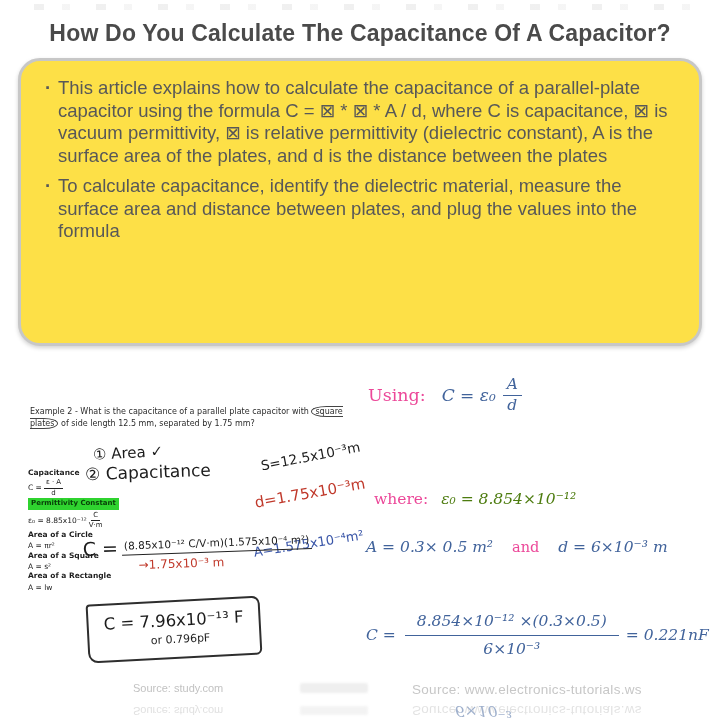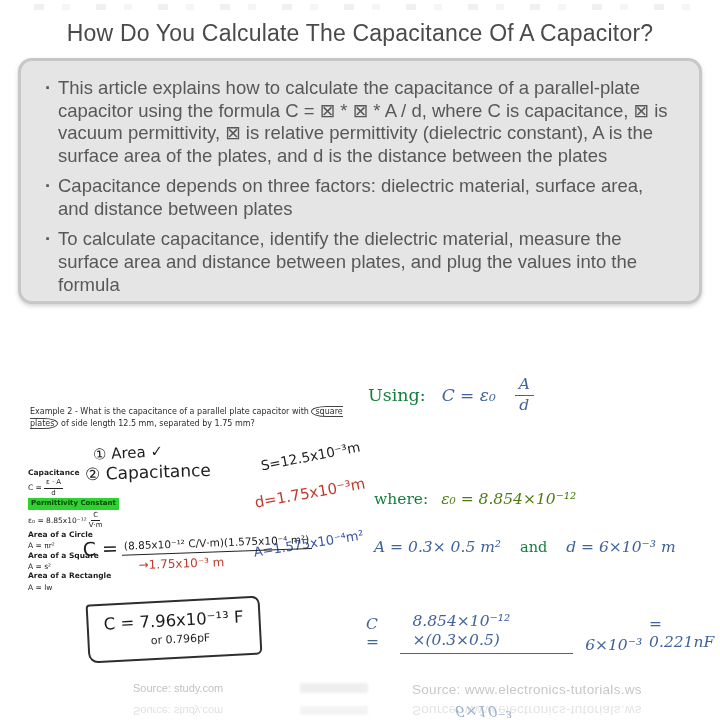--- a/index.html
+++ b/index.html
@@ -13,28 +13,28 @@
   .top-artifacts {
     position: absolute; top: 4px; left: 34px; right: 30px; height: 6px; opacity: .45;
     background: repeating-linear-gradient(90deg,
       rgba(90,90,90,.20) 0 10px, transparent 10px 28px,
       rgba(90,90,90,.13) 28px 36px, transparent 36px 62px);
   }
 
   
   .page-title {
     position: absolute; top: 20px; left: 0; right: 0; text-align: center;
-    font-size: 23px; font-weight: 400; color: #4a4a4a; letter-spacing: .2px;
+    font-size: 23px; font-weight: 700; color: #4a4a4a; letter-spacing: .2px;
   }
 
   
   .info-box {
-    position: absolute; left: 18px; top: 58px; width: 684px; height: 246px;
-    box-sizing: border-box; background: #e5e5e5;
-    border: 3px solid #c7c7c7; border-radius: 14px;
+    position: absolute; left: 18px; top: 58px; width: 684px; height: 288px;
+    box-sizing: border-box; background: #fde047;
+    border: 3px solid #c7c7c7; border-radius: 22px;
     box-shadow: 0 2px 4px rgba(0,0,0,.18);
     padding: 16px 20px 12px 24px;
   }
   .info-box ul { list-style: none; margin: 0; padding: 0; }
   .info-box li {
     position: relative; padding-left: 13px; margin-bottom: 8px;
     font-size: 18.5px; line-height: 1.22; color: #585858;
   }
   .info-box li::before { content: "·"; position: absolute; left: 0; top: 0; font-weight: 700; }
 
@@ -78,41 +78,41 @@
   .answer-alt { font-size: 11px; color: #1c1c1c; margin-top: 3px; margin-left: 12px; }
 
   .wb-source { position: absolute; left: 108px; top: 284px; font-size: 11px;
     color: #c2c2c2; font-family: "Liberation Sans", sans-serif; }
   .faint-watermark { position: absolute; left: 275px; top: 285px; width: 68px;
     height: 10px; background: rgba(165,165,165,.18); border-radius: 2px; filter: blur(1px); }
 
   
   .rpanel { position: absolute; left: 360px; top: 360px; width: 360px; height: 340px;
     font-family: "DejaVu Serif", serif; }
-  .rlabel { color: #15803d; font-style: normal; }
-  .blue { font-style: italic; gap: 12px; }
+  .rlabel { color: #ec4899; font-style: normal; }
+  .blue { font-style: italic; }
 
   .using-row { position: absolute; left: 8px; top: 16px; display: flex; align-items: center; }
   .using-row .rlabel { font-size: 17.5px; margin-right: 16px; }
   .using-row .blue { font-size: 17px; display: flex; align-items: center; }
   .frac { display: inline-flex; flex-direction: column; align-items: center;
     margin-left: 7px; font-size: 15.5px; line-height: 1.15; }
   .frac .fnum { border-bottom: 1.3px solid currentColor; padding: 0 4px 1px; }
   .frac .fden { padding-top: 1px; }
 
   .where-row { position: absolute; left: 14px; top: 130px; font-size: 15.5px; }
   .where-row .blue { margin-left: 8px; }
 
-  .values-row { position: absolute; left: 14px; top: 178px; font-size: 15.5px; }
+  .values-row { position: absolute; left: 6px; top: 178px; font-size: 15.5px; }
   .values-row .rlabel { font-size: 14.5px; margin: 0 14px; }
 
   .result-row { position: absolute; left: 6px; top: 252px; display: flex;
     align-items: center; font-size: 15.5px; z-index: 2; }
   .result-lhs { margin-right: 9px; }
-  .bigfrac { display: inline-flex; flex-direction: row; align-items: flex-end; line-height: 1.2; }
+  .bigfrac { display: inline-flex; flex-direction: column; align-items: center; line-height: 1.2; }
   .bigfrac .fnum { border-bottom: 1.4px solid currentColor; padding: 0 12px 4px; }
   .bigfrac .fden { padding-top: 4px; }
   .result-rhs { margin-left: 7px; }
 
   .source-right { position: absolute; left: 52px; top: 322px; z-index: 1;
     font-family: "Liberation Sans", sans-serif; font-size: 13.5px;
     color: #c7c7c7; letter-spacing: .3px; }
 
   
   .reflection { position: absolute; left: 0; top: 699px; width: 720px; height: 21px;
@@ -129,21 +129,20 @@
 </head>
 <body>
 
 <div class="top-artifacts"></div>
 
 <div class="page-title">How Do You Calculate The Capacitance Of A Capacitor?</div>
 
 <div class="info-box">
   <ul>
     <li>This article explains how to calculate the capacitance of a parallel-plate capacitor using the formula C = ⊠ * ⊠ * A / d, where C is capacitance, ⊠ is vacuum permittivity, ⊠ is relative permittivity (dielectric constant), A is the surface area of the plates, and d is the distance between the plates</li>
-    <li>Capacitance depends on three factors: dielectric material, surface area, and distance between plates</li>
     <li>To calculate capacitance, identify the dielectric material, measure the surface area and distance between plates, and plug the values into the formula</li>
   </ul>
 </div>
 
 <div class="whiteboard">
 
   <div class="example">
     <span>Example 2 - What is the capacitance of a parallel plate capacitor with </span><span class="circled">square plates</span><span> of side length 12.5 mm, separated by 1.75 mm?</span>
   </div>
 

